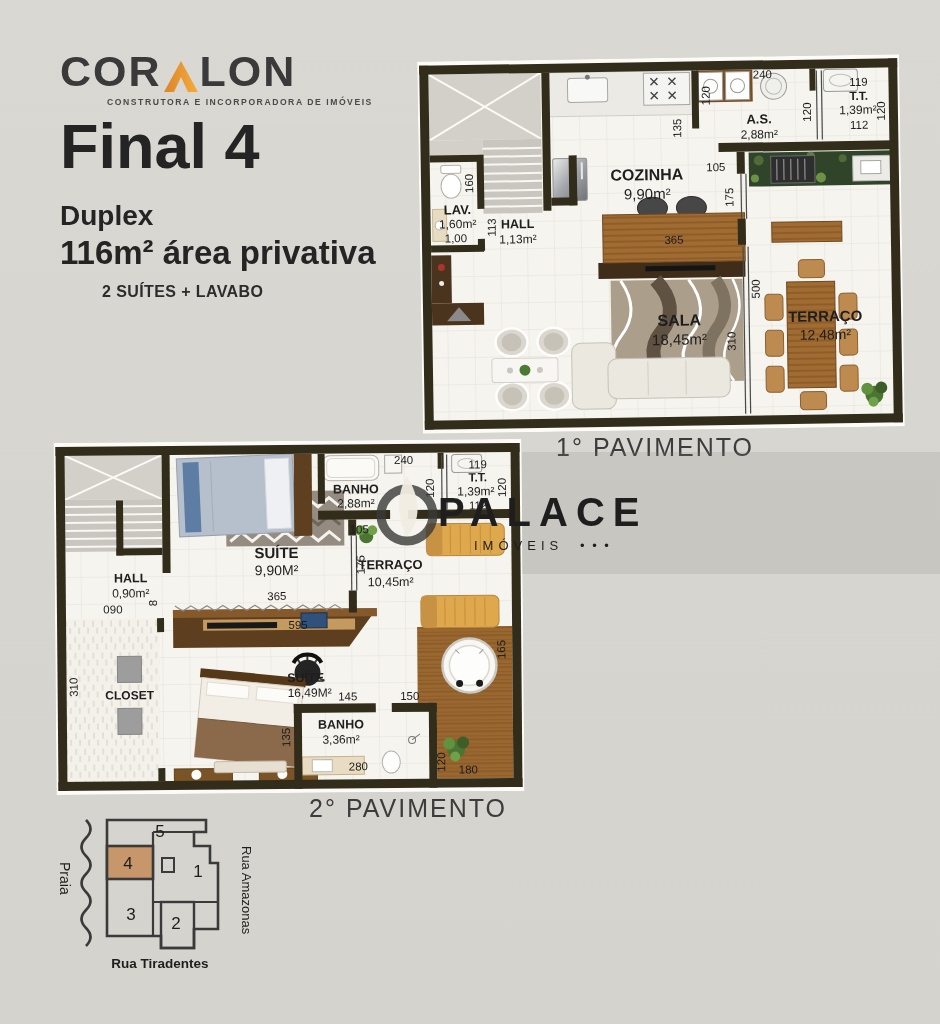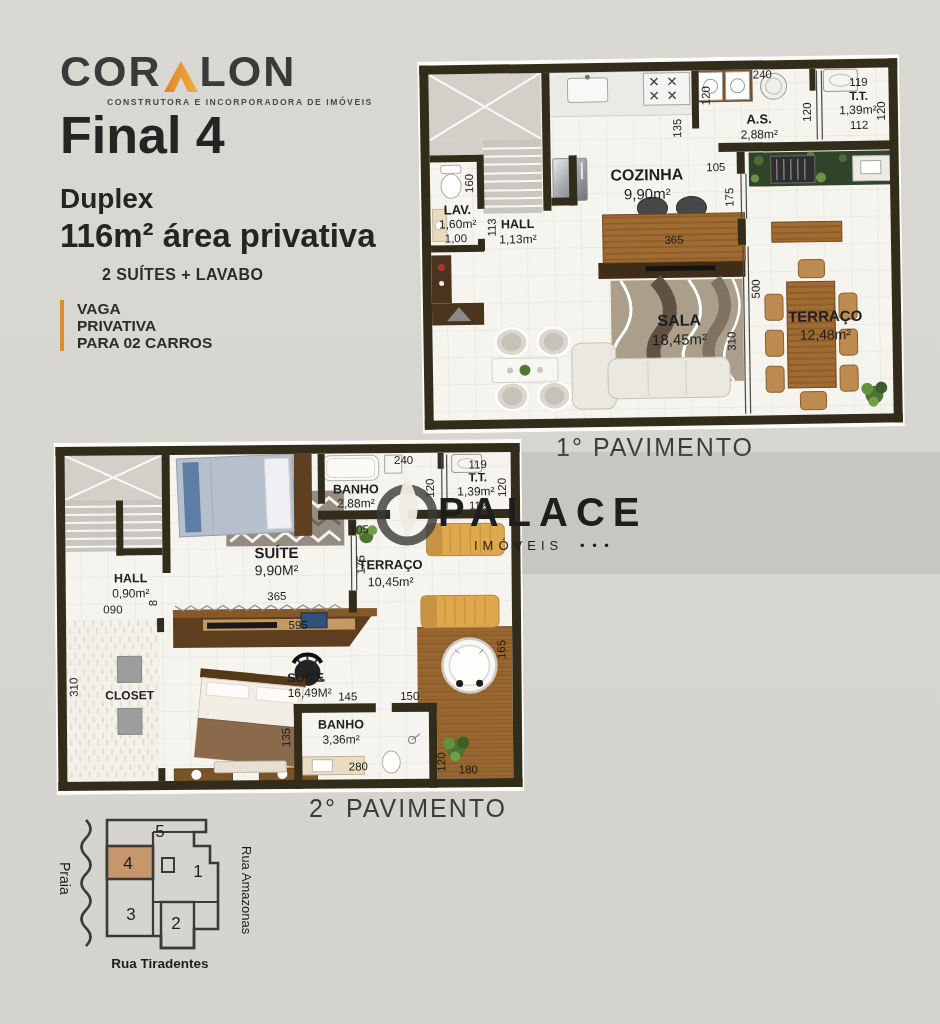--- a/index.html
+++ b/index.html
@@ -7,21 +7,21 @@
     position:relative;width:940px;height:1024px;overflow:hidden;
     background:linear-gradient(180deg,#dad8d3 0%,#d7d5d0 55%,#d4d3ce 100%);
     font-family:"Liberation Sans",sans-serif;color:#2c2c2c;
   }
   .abs{position:absolute;}
   
   #brand{left:60px;top:50px;width:360px;}
   .logo-row{display:flex;align-items:flex-end;gap:1px;}
   .logo-word{font-size:43px;font-weight:800;letter-spacing:2px;color:#3a3a3a;line-height:1;}
   .logo-tag{margin-top:4px;font-size:8.6px;font-weight:700;letter-spacing:1.55px;color:#4a4a4a;text-align:center;}
-  .title{margin-top:2px;font-size:52px;font-weight:800;color:#242424;line-height:1;}
+  .title{margin-top:8px;font-size:63px;font-weight:800;color:#242424;line-height:1;}
   .subtitle{margin-top:24px;font-size:28px;font-weight:800;color:#242424;line-height:1;}
   .area-line{margin-top:6px;font-size:33px;font-weight:800;color:#242424;line-height:1.05;}
   .features{margin-top:12px;font-size:16px;font-weight:700;letter-spacing:.4px;color:#2c2c2c;margin-left:42px;}
   .parking{margin-top:16px;border-left:4px solid #d98e2e;padding-left:13px;
            font-size:15.5px;font-weight:700;line-height:17px;color:#2c2c2c;}
   
   .caption{font-size:25px;font-weight:500;letter-spacing:2px;color:#3c3c3c;}
   #cap1{left:420px;top:433px;width:470px;text-align:center;}
   #cap2{left:173px;top:794px;width:470px;text-align:center;}
   
@@ -55,25 +55,20 @@
         <polygon points="1,33 18,2 35,33" fill="url(#lg)"></polygon>
         <polygon points="11,33 18,18 25,33" fill="#d8d6d1"></polygon>
       </svg>
       <span class="logo-word">LON</span>
     </div>
     <div class="logo-tag">CONSTRUTORA E INCORPORADORA DE IMÓVEIS</div>
     <div class="title">Final 4</div>
     <div class="subtitle">Duplex</div>
     <div class="area-line">116m² área privativa</div>
     <div class="features">2 SUÍTES + LAVABO</div>
-    <div class="parking">
-      <div>VAGA</div>
-      <div>PRIVATIVA</div>
-      <div>PARA 02 CARROS</div>
-    </div>
   </div>
 
   <svg class="abs" id="plan1" viewBox="0 0 482 372">
     <defs>
       <pattern id="f1tile" width="27" height="27" patternUnits="userSpaceOnUse">
         <rect width="27" height="27" fill="#f6f4ee"></rect>
         <path d="M27,0 L27,27 L0,27" fill="none" stroke="#e3e0d8" stroke-width="1"></path>
       </pattern>
       <pattern id="f1wood" width="18" height="12" patternUnits="userSpaceOnUse">
         <rect width="18" height="12" fill="#a06c32"></rect>

